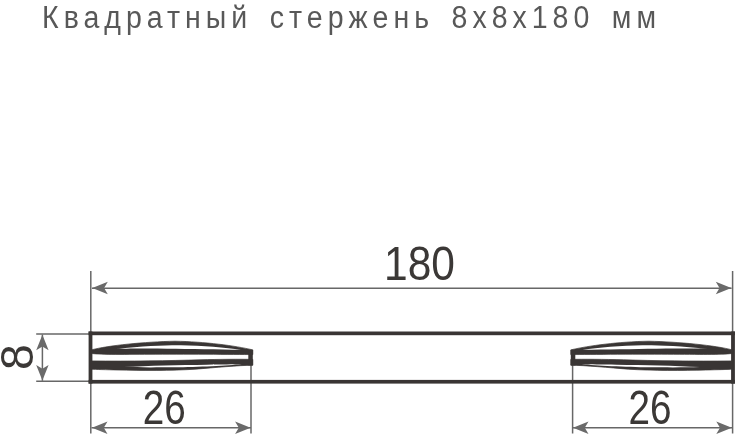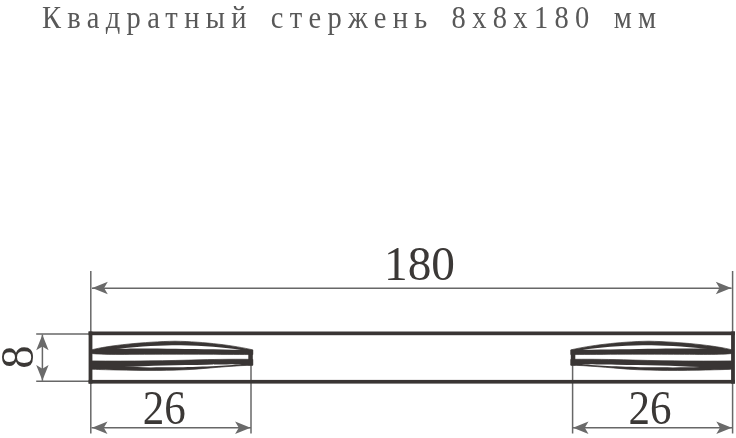--- a/index.html
+++ b/index.html
@@ -1,17 +1,17 @@
 <!DOCTYPE html>
 <html><head>
 <meta charset="utf-8">
 <style>
   html,body{margin:0;padding:0;background:#ffffff;}
   .page{position:relative;width:736px;height:438px;background:#0f766e;overflow:hidden;
-        font-family:Liberation Serif, serif;}
+        font-family:Liberation Sans, sans-serif;}
 </style>
 </head>
 <body>
 <div class="page">
 <svg width="736" height="438" viewBox="0 0 736 438" xmlns="http://www.w3.org/2000/svg">
 
   <rect x="0" y="0" width="736" height="438" fill="#ffffff"></rect>
 
   <text transform="scale(0.92 1)" x="45.7" y="28.5" font-size="31" fill="#585858" textLength="667.4" word-spacing="5" lengthAdjust="spacing">Квадратный стержень 8х8х180 мм</text>
 

